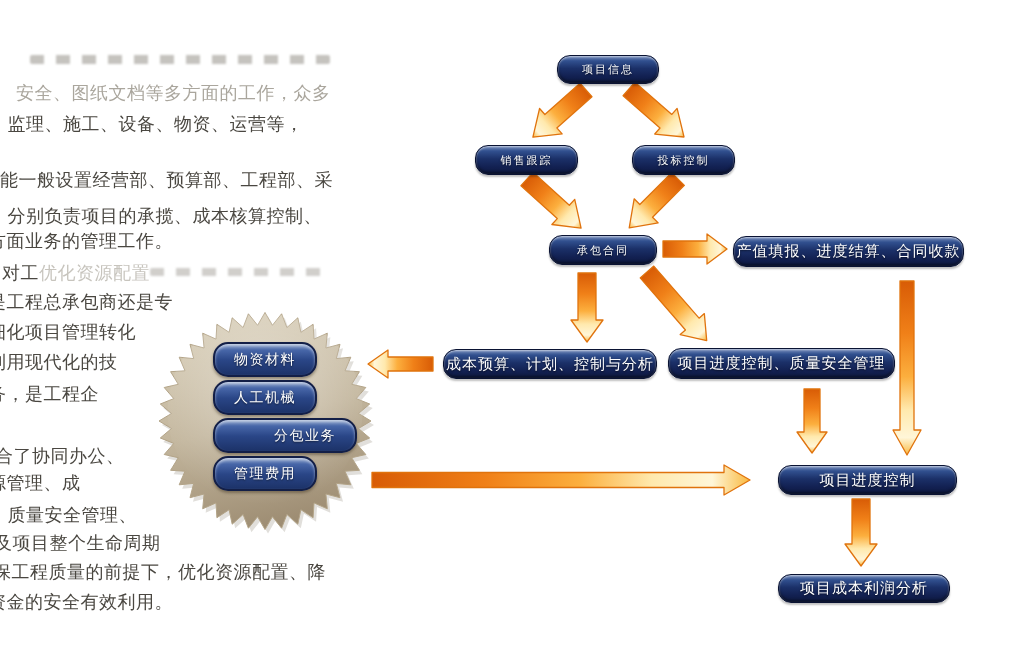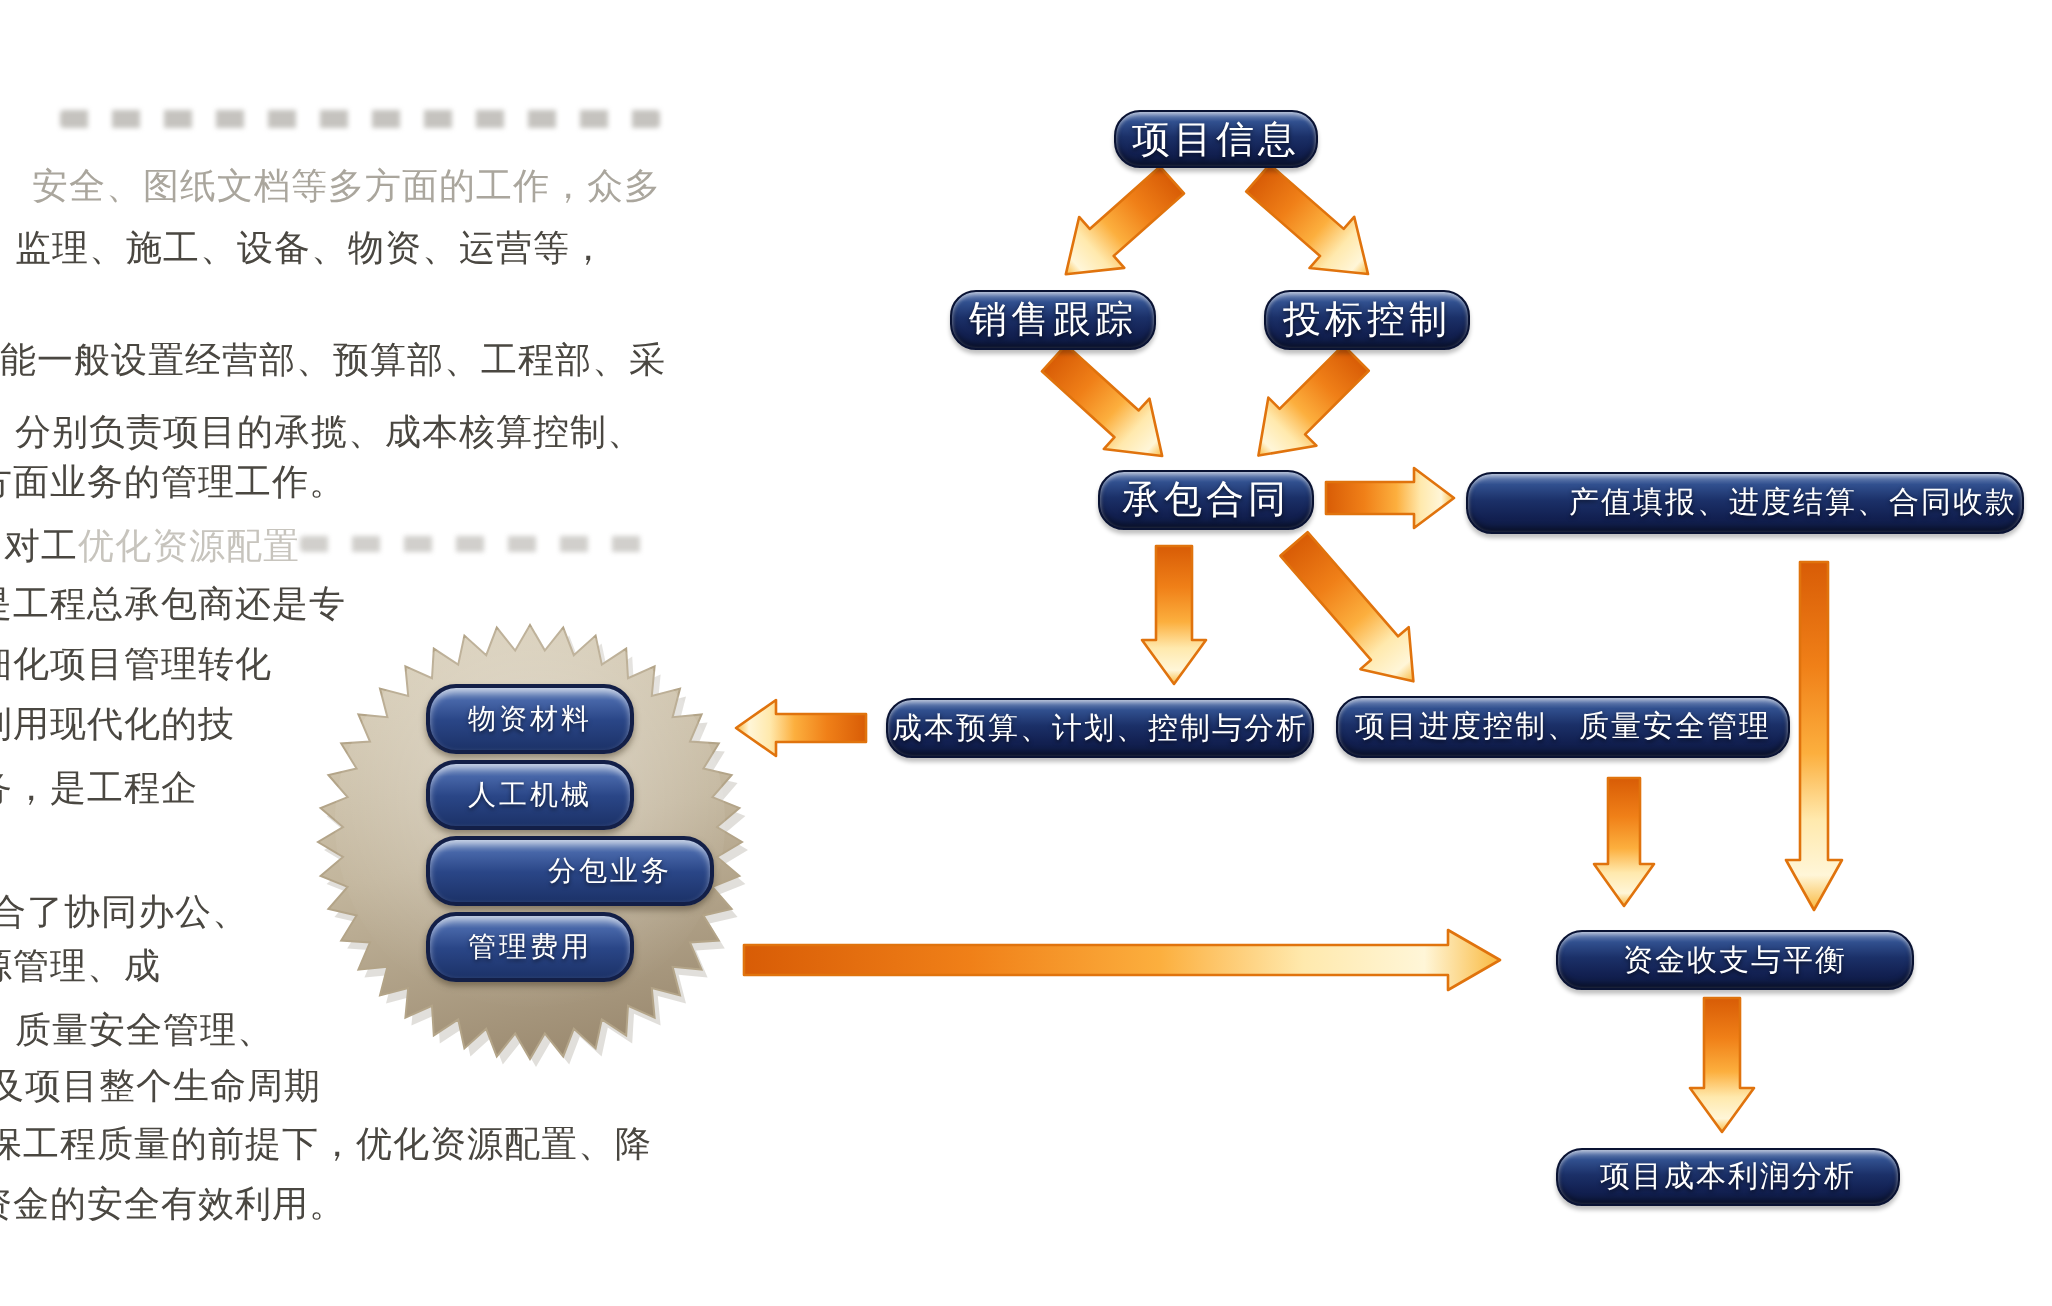--- a/index.html
+++ b/index.html
@@ -16,21 +16,21 @@
           filter:blur(1.2px);border-radius:2px;}
   
   svg#art{position:absolute;left:0;top:0;}
   
   .nbox{position:absolute;display:flex;align-items:center;justify-content:center;
         color:#fff;border-radius:13px;border:1px solid #0a1333;
         background:linear-gradient(180deg,#7a90bd 0%,#31508f 18%,#1b3068 46%,#122051 76%,#0e1a42 100%);
         box-shadow:inset 0 1px 2px rgba(255,255,255,.55), inset 0 -2px 3px rgba(0,0,0,.45), 0 2px 2px rgba(0,0,0,.25);
         font-size:15px;letter-spacing:1px;white-space:nowrap;
         text-shadow:0 1px 2px rgba(0,0,0,.65);}
-  .nbox.small{font-size:19px;letter-spacing:2px;}
+  .nbox.small{font-size:11px;letter-spacing:2px;}
   .pbox{position:absolute;display:flex;align-items:center;justify-content:center;
         color:#fff;border-radius:15px;border:2px solid #131f47;
         background:linear-gradient(180deg,#8fa5cc 0%,#4766a8 20%,#2a4687 52%,#1c3268 100%);
         box-shadow:inset 0 2px 3px rgba(255,255,255,.5), 0 2px 3px rgba(70,58,38,.5);
         font-size:14px;letter-spacing:1.5px;white-space:nowrap;
         text-shadow:0 1px 2px rgba(0,0,0,.6);}
 </style>
 </head>
 <body>
 
@@ -97,23 +97,23 @@
         <polygon points="0,-8 43,-8 43,-15 64,0 43,15 43,8 0,8" fill="url(#agrad)" stroke="#e0730d" stroke-width="1.3" stroke-linejoin="round" transform="translate(812,389) rotate(90)"></polygon>
         <polygon points="0,-7 149,-7 149,-14 174,0 149,14 149,7 0,7" fill="url(#agrad)" stroke="#e0730d" stroke-width="1.3" stroke-linejoin="round" transform="translate(907,281) rotate(90)"></polygon>
         <polygon points="0,-9 45,-9 45,-16 67,0 45,16 45,9 0,9" fill="url(#agrad)" stroke="#e0730d" stroke-width="1.3" stroke-linejoin="round" transform="translate(861,499) rotate(90)"></polygon>
       </g>
   </svg>
 
   <div class="nbox small" style="left:557px;top:55px;width:100px;height:27px;">项目信息</div>
   <div class="nbox small" style="left:475px;top:145px;width:101px;height:28px;">销售跟踪</div>
   <div class="nbox small" style="left:632px;top:145px;width:101px;height:28px;">投标控制</div>
   <div class="nbox small" style="left:549px;top:235px;width:106px;height:28px;">承包合同</div>
-  <div class="nbox" style="left:733px;top:236px;width:229px;height:29px;padding-left:48px;">产值填报、进度结算、合同收款</div>
+  <div class="nbox" style="left:733px;top:236px;width:229px;height:29px;">产值填报、进度结算、合同收款</div>
   <div class="nbox" style="left:443px;top:349px;width:212px;height:28px;">成本预算、计划、控制与分析</div>
   <div class="nbox" style="left:668px;top:348px;width:225px;height:29px;">项目进度控制、质量安全管理</div>
-  <div class="nbox" style="left:778px;top:465px;width:177px;height:28px;">资金收支与平衡</div>
+  <div class="nbox" style="left:778px;top:465px;width:177px;height:28px;">项目进度控制</div>
   <div class="nbox" style="left:778px;top:574px;width:170px;height:27px;">项目成本利润分析</div>
 
   <div class="pbox" style="left:213px;top:342px;width:100px;height:31px;">物资材料</div>
   <div class="pbox" style="left:213px;top:380px;width:100px;height:31px;">人工机械</div>
   <div class="pbox" style="left:213px;top:418px;width:100px;height:31px;padding-left:40px;">分包业务</div>
   <div class="pbox" style="left:213px;top:456px;width:100px;height:31px;">管理费用</div>
 </div>
 
 </body></html>

